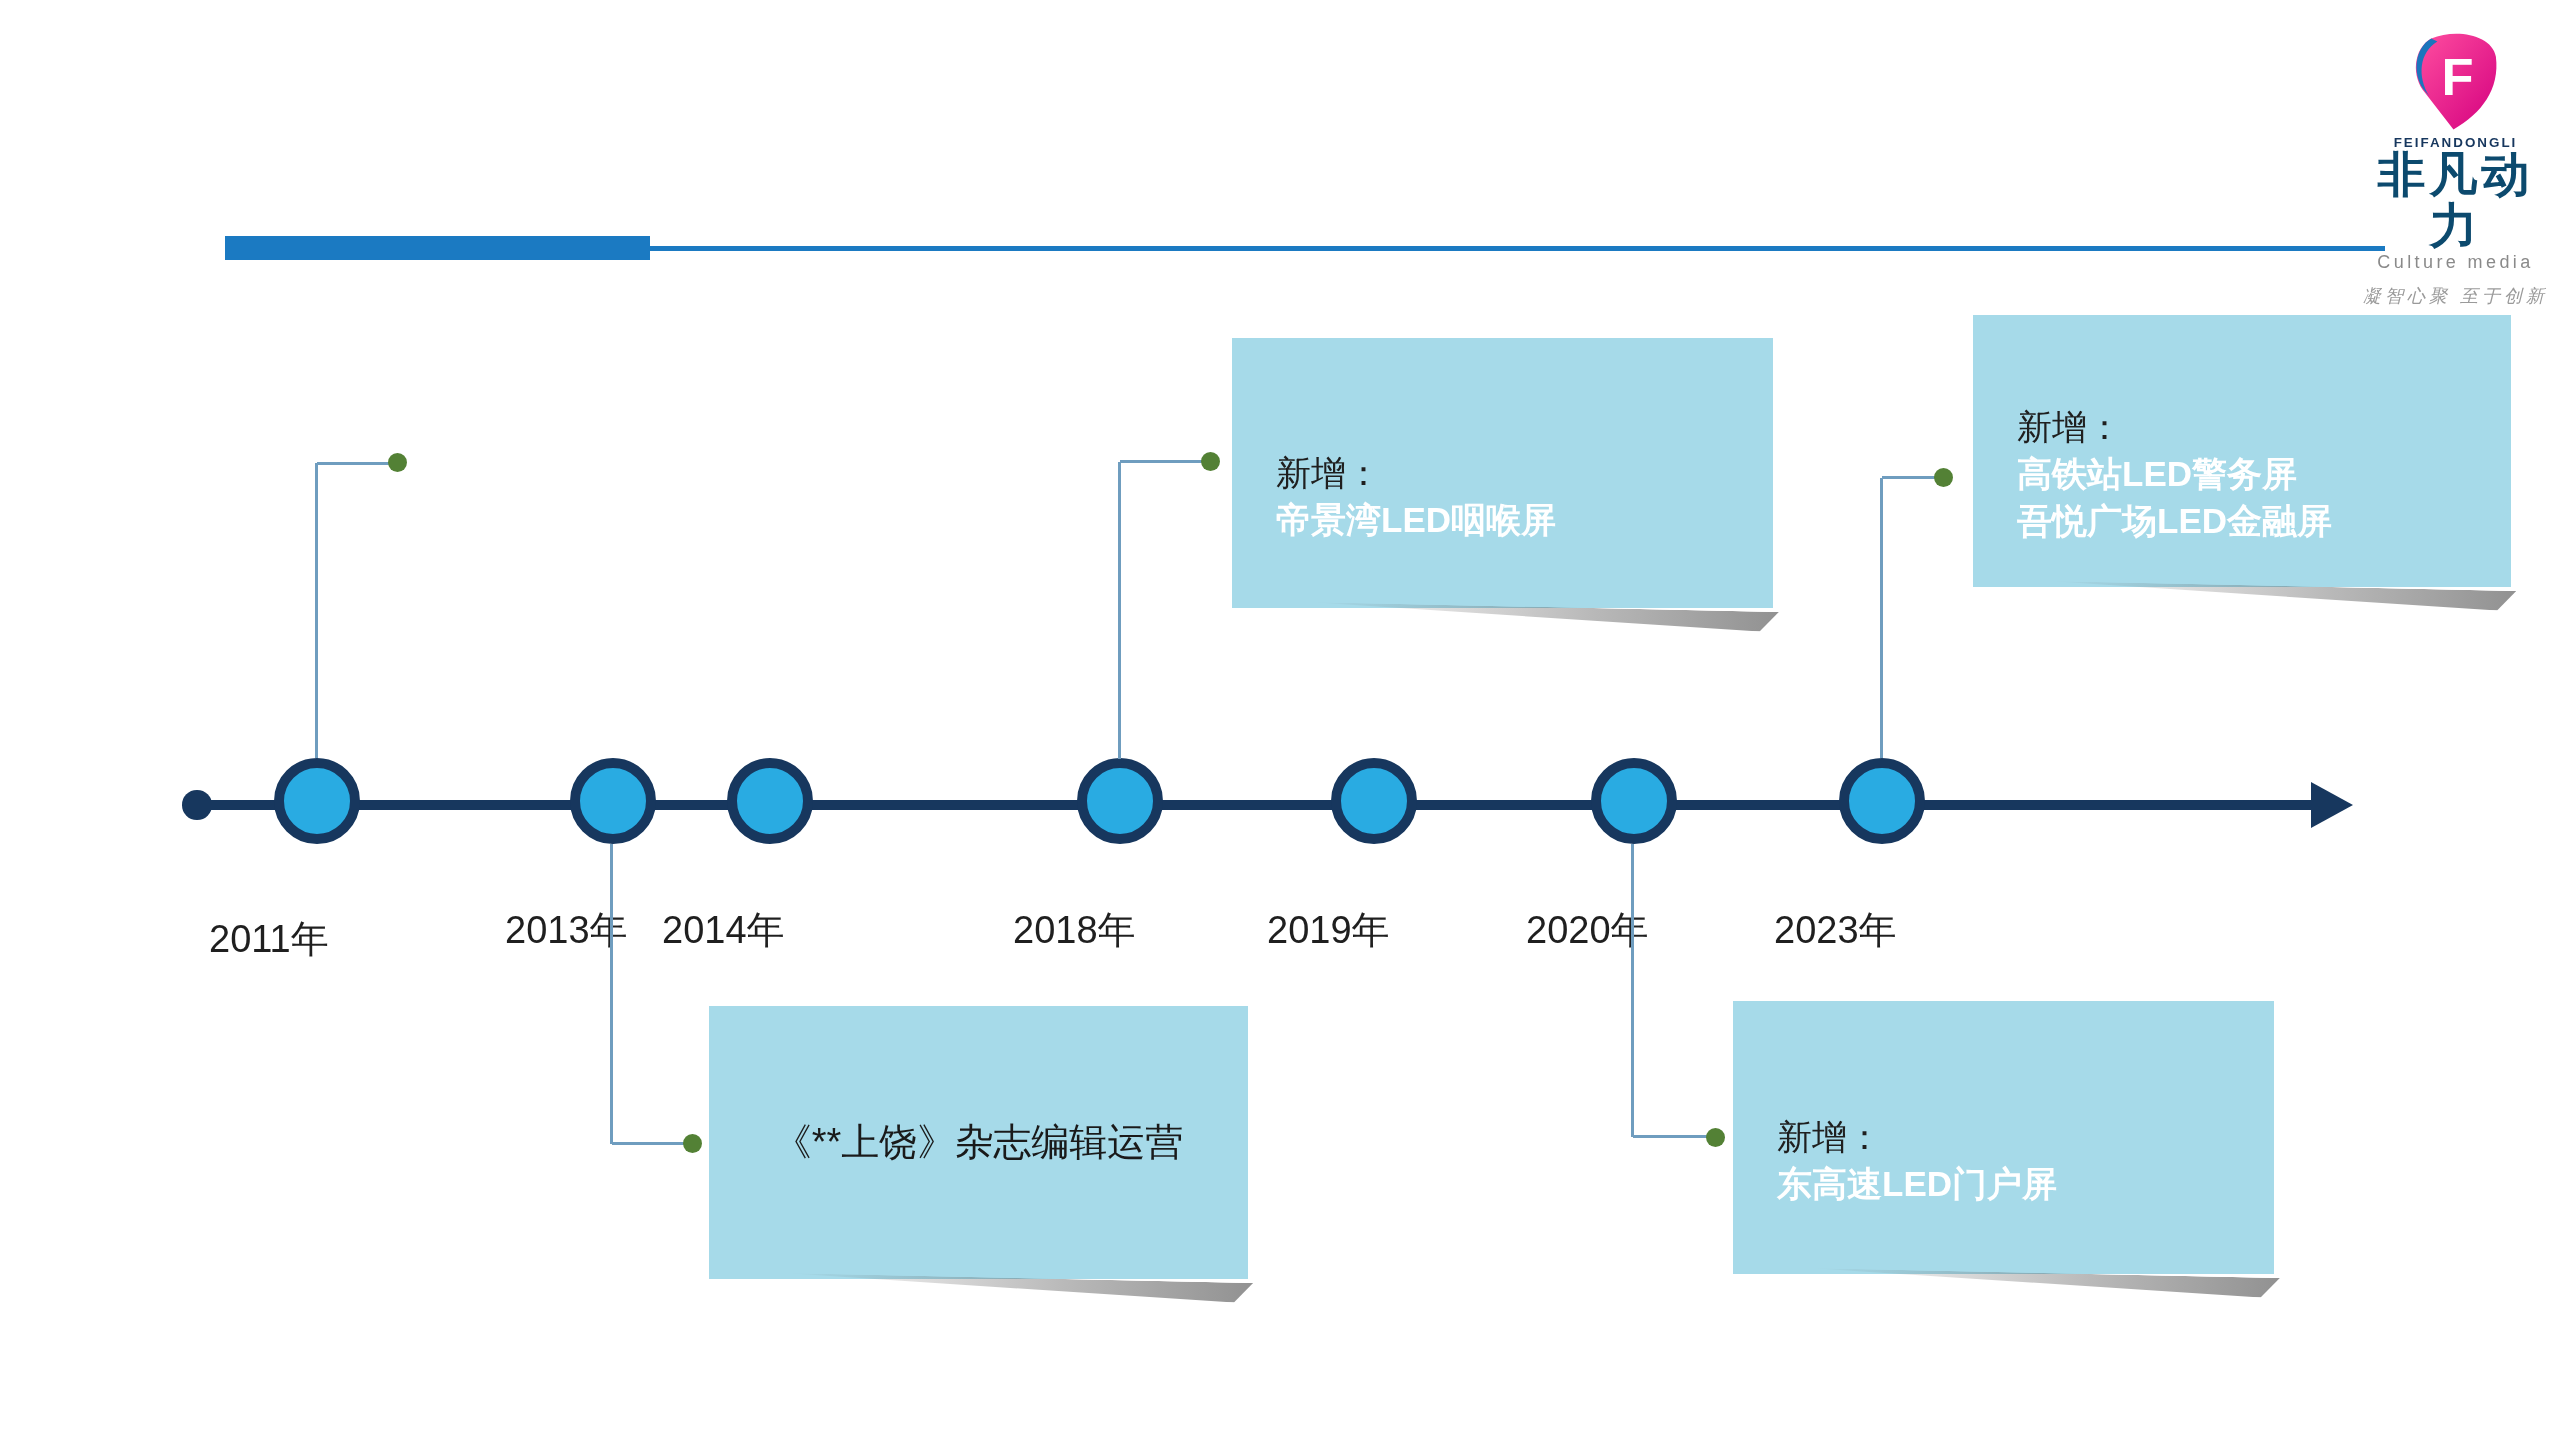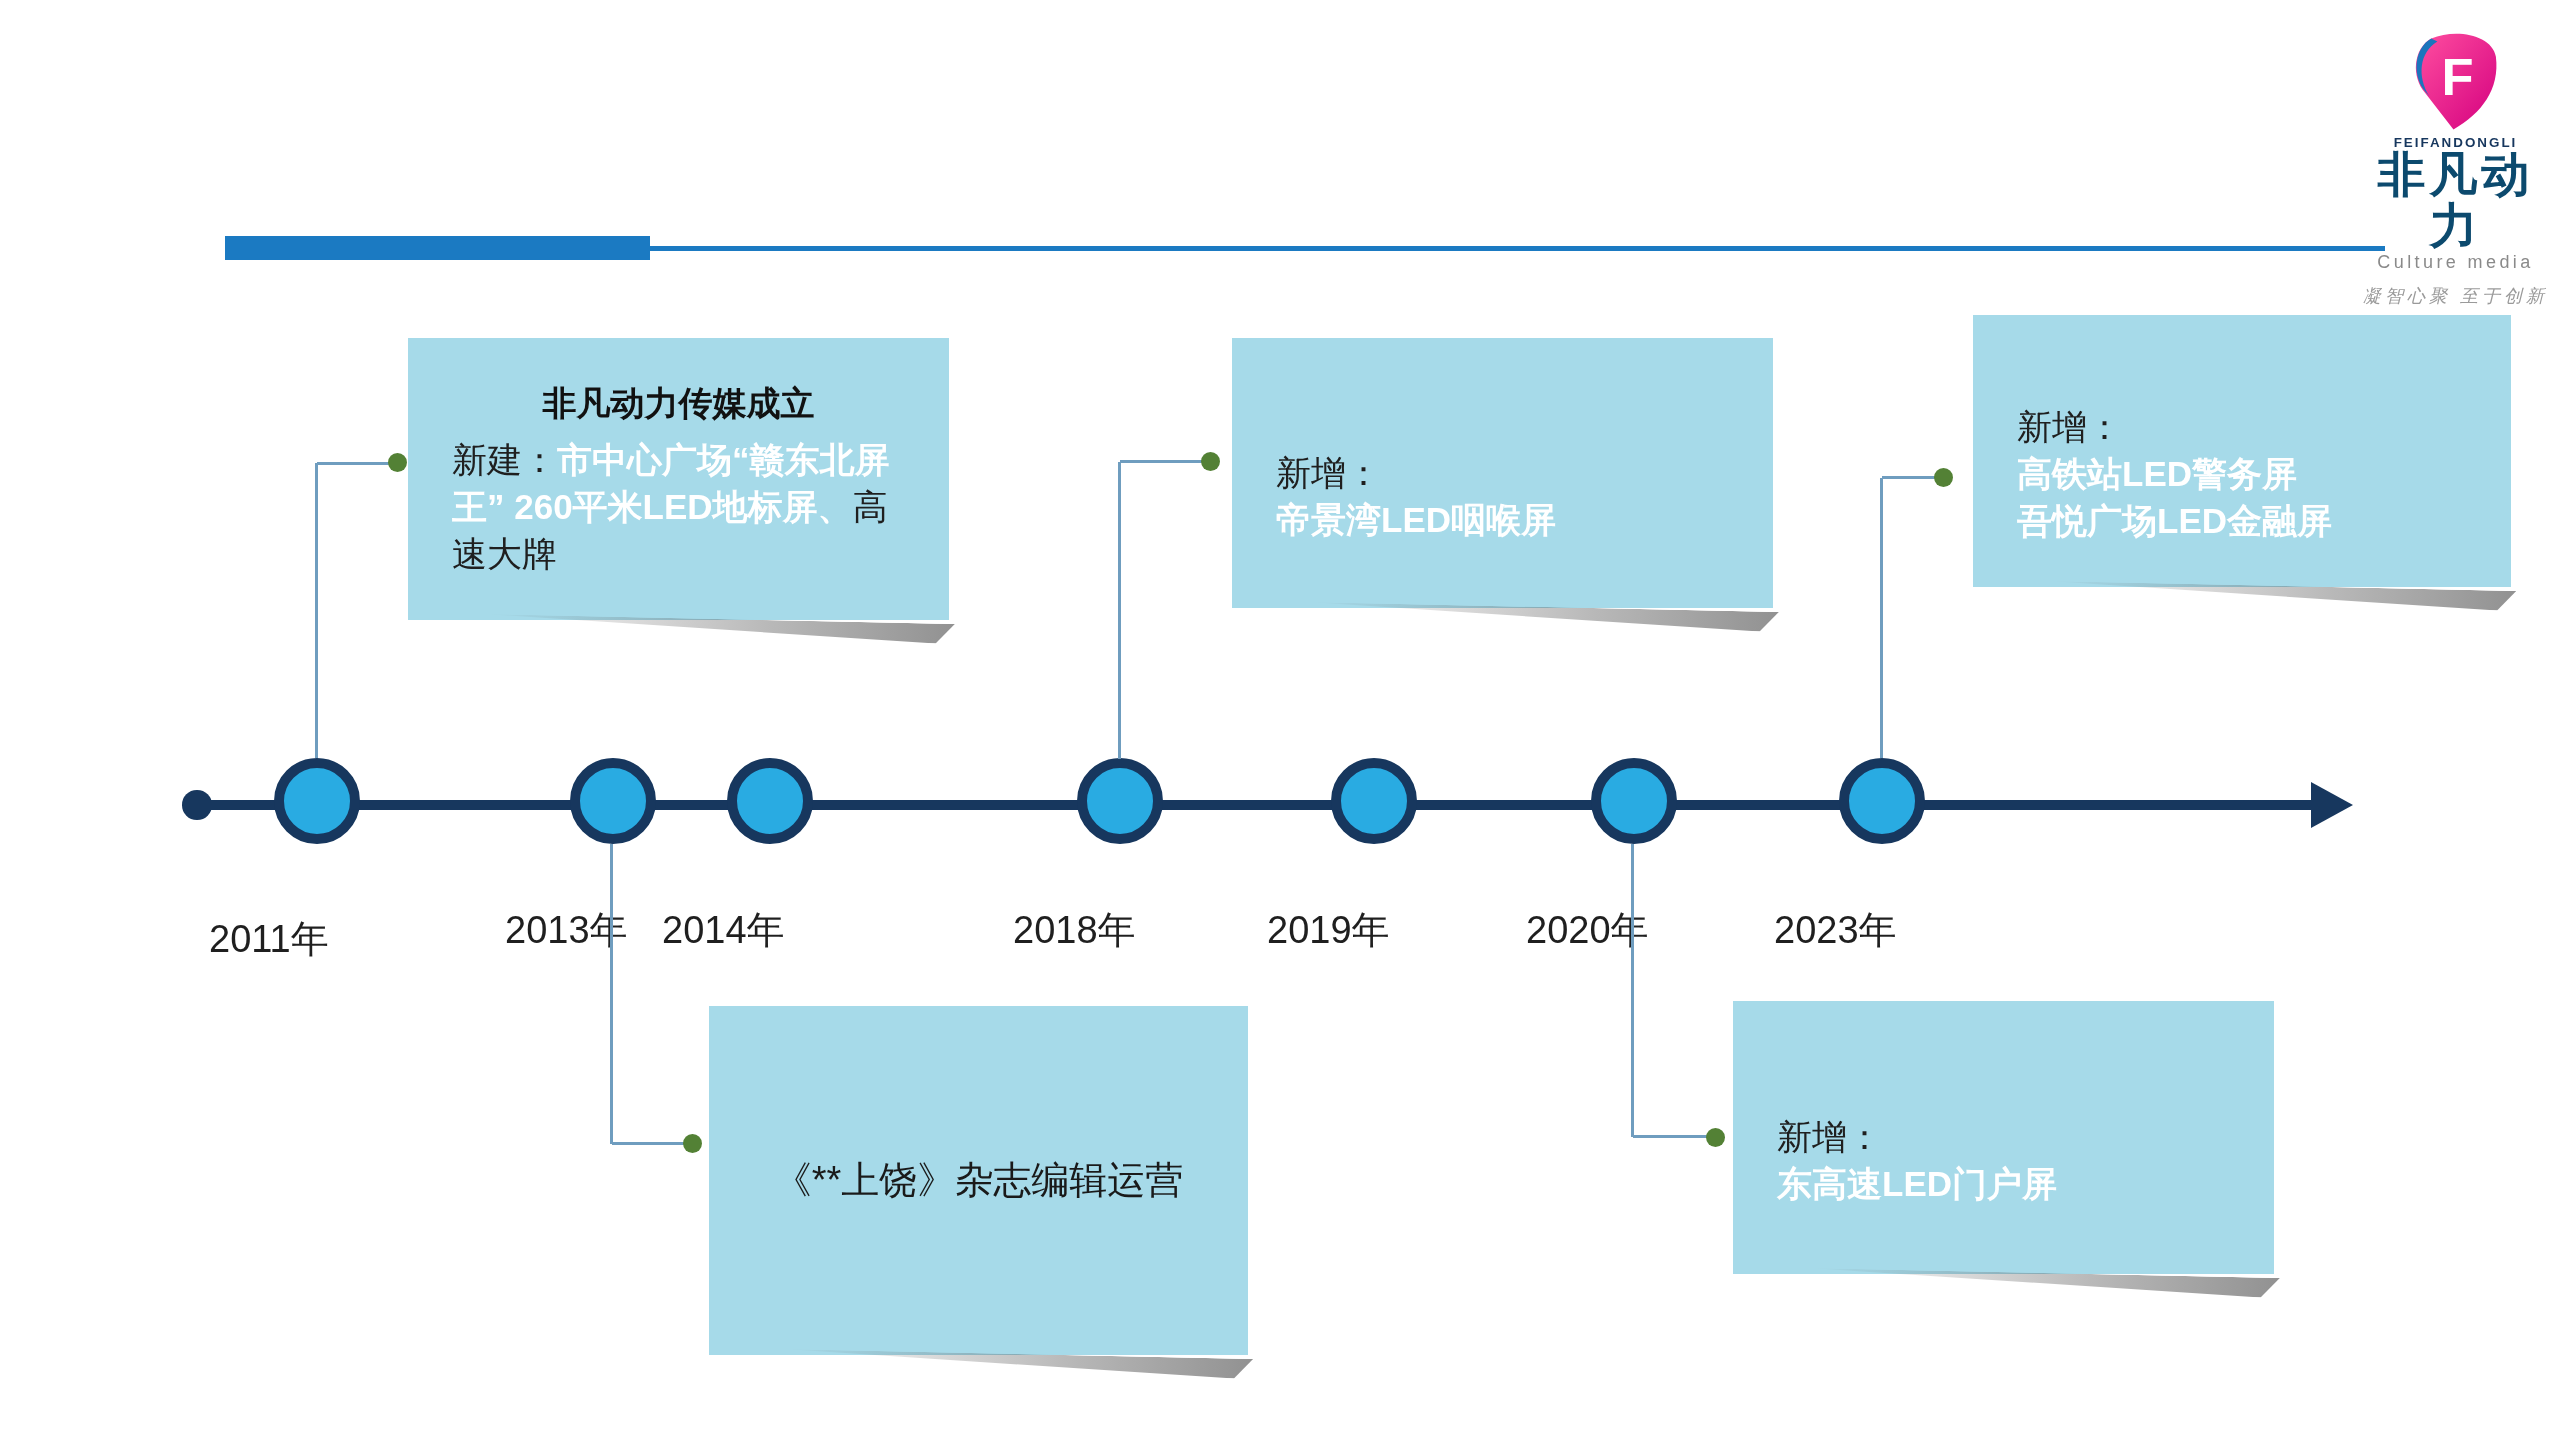--- a/index.html
+++ b/index.html
@@ -118,37 +118,33 @@
   <div class="conn" style="left:612px;top:1142px;width:72px;height:3.4px"></div>
   <div class="conn" style="left:1631px;top:844px;width:3.4px;height:293px"></div>
   <div class="conn" style="left:1633px;top:1135px;width:75px;height:3.4px"></div>
 
   <div class="gdot" style="left:388px;top:453px"></div>
   <div class="gdot" style="left:1201px;top:452px"></div>
   <div class="gdot" style="left:1934px;top:468px"></div>
   <div class="gdot" style="left:683px;top:1134px"></div>
   <div class="gdot" style="left:1706px;top:1128px"></div>
 
-  <div class="callout" style="left:408px;top:338px;width:541px;height:282px">
-    <div class="box-title">非凡动力传媒成立</div>
-    <div><span class="seg-dark">新建：</span><span class="seg-white">市中心广场“赣东北屏王” 260平米LED地标屏、</span><span class="seg-dark">高速大牌</span></div>
-  </div>
 
   <div class="callout" style="left:1232px;top:338px;width:541px;height:270px">
     <span class="line seg-dark">新增：</span>
     <span class="line seg-white">帝景湾LED咽喉屏</span>
   </div>
 
   <div class="callout" style="left:1973px;top:315px;width:538px;height:272px">
     <span class="line seg-dark">新增：</span>
     <span class="line seg-white">高铁站LED警务屏</span>
     <span class="line seg-white">吾悦广场LED金融屏</span>
   </div>
 
-  <div class="callout" style="left:709px;top:1006px;width:539px;height:349px">
+  <div class="callout" style="left:709px;top:1006px;width:539px;height:273px">
     <div class="centered-text">《**上饶》杂志编辑运营</div>
   </div>
 
   <div class="callout" style="left:1733px;top:1001px;width:541px;height:273px">
     <span class="line seg-dark">新增：</span>
     <span class="line seg-white">东高速LED门户屏</span>
   </div>
 
 </div>
 

